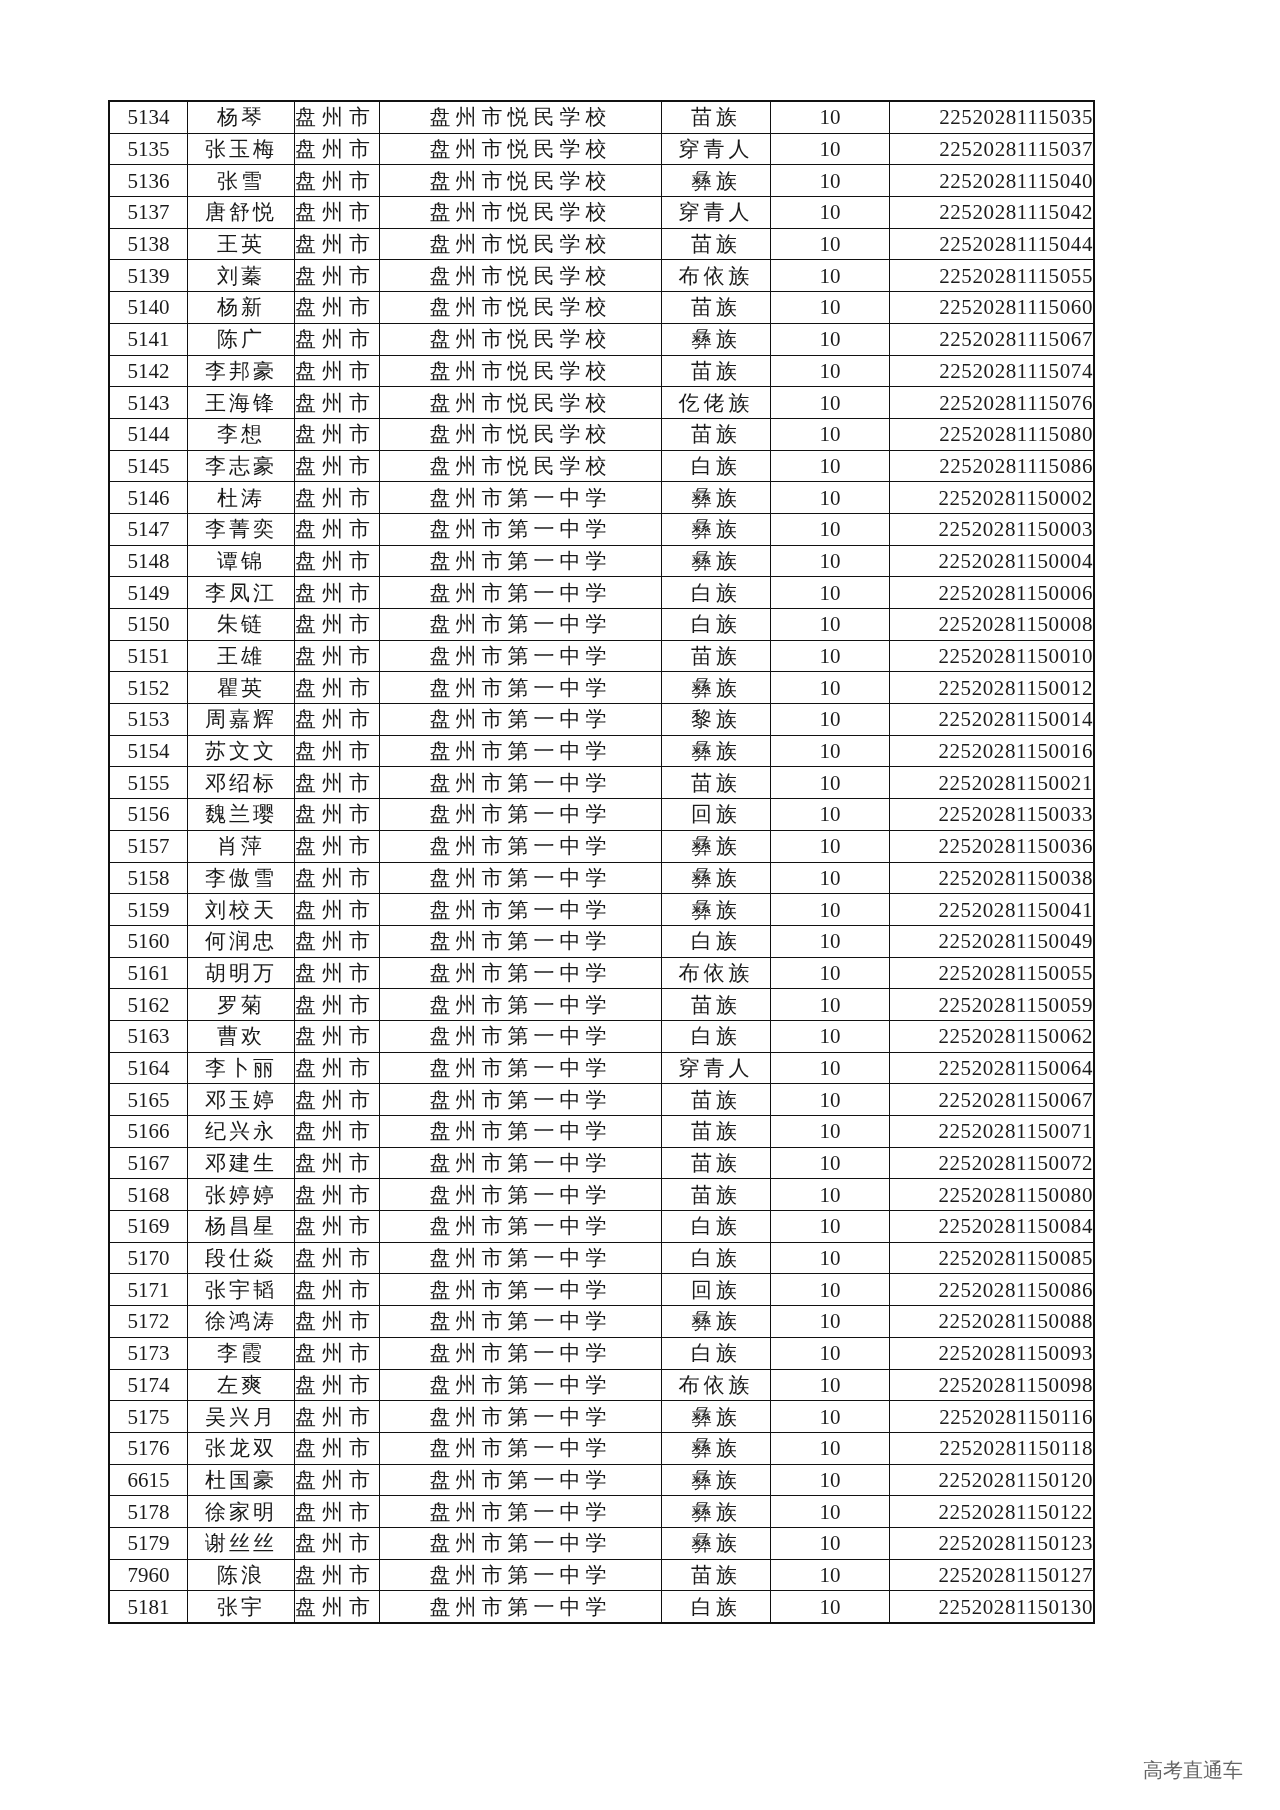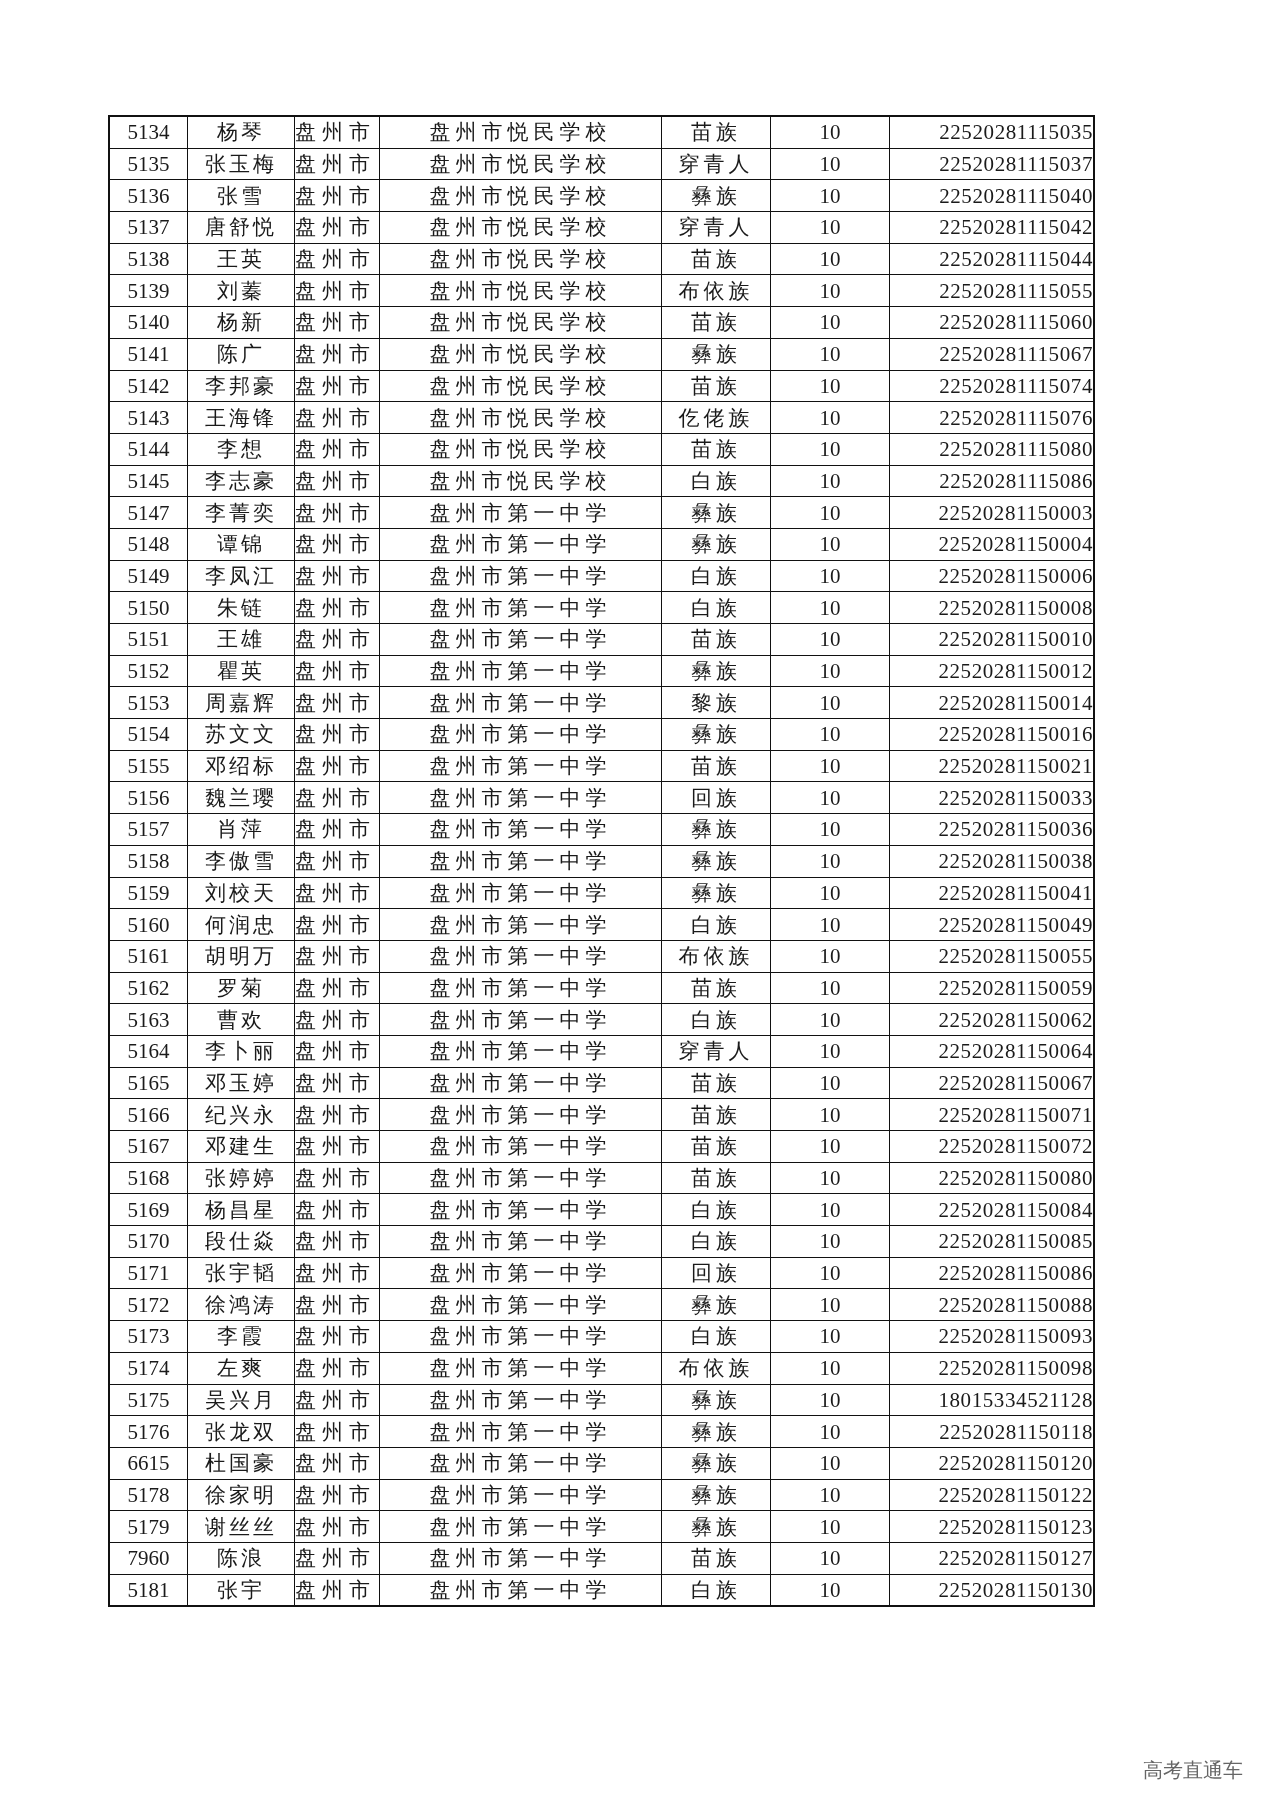--- a/index.html
+++ b/index.html
@@ -1,19 +1,19 @@
 <!DOCTYPE html>
 <html><head>
 <meta charset="utf-8">
 <style>
   html, body { margin: 0; padding: 0; background: #ffffff; }
   body { width: 1280px; height: 1810px; position: relative; overflow: hidden; }
   .page { position: absolute; left: 0; top: 0; width: 1280px; height: 1810px; background: #fff; }
   table.roster {
-    position: absolute; left: 108px; top: 115px;
+    position: absolute; left: 108px; top: 100px;
     border-collapse: collapse;
     border: 2px solid #111;
     font-family: "Liberation Serif", "DejaVu Serif", serif;
     color: #1a1a1a;
   }
   table.roster td {
     border: 1.5px solid #111;
     height: 30.7px;
     padding: 0;
     font-size: 21px;
@@ -143,20 +143,29 @@
         <tr class="" style="">
         <td class="c-no">5145</td>
         <td class="c-name">李志豪</td>
         <td class="c-county">盘州市</td>
         <td class="c-school">盘州市悦民学校</td>
         <td class="c-eth">白族</td>
         <td class="c-score">10</td>
         <td class="c-id">22520281115086</td>
       </tr>
         <tr class="" style="">
+        <td class="c-no">5146</td>
+        <td class="c-name">杜涛</td>
+        <td class="c-county">盘州市</td>
+        <td class="c-school">盘州市第一中学</td>
+        <td class="c-eth">彝族</td>
+        <td class="c-score">10</td>
+        <td class="c-id">22520281150002</td>
+      </tr>
+        <tr class="" style="">
         <td class="c-no">5147</td>
         <td class="c-name">李菁奕</td>
         <td class="c-county">盘州市</td>
         <td class="c-school">盘州市第一中学</td>
         <td class="c-eth">彝族</td>
         <td class="c-score">10</td>
         <td class="c-id">22520281150003</td>
       </tr>
         <tr class="" style="">
         <td class="c-no">5148</td>
@@ -401,21 +410,21 @@
         <td class="c-score">10</td>
         <td class="c-id">22520281150098</td>
       </tr>
         <tr class="" style="">
         <td class="c-no">5175</td>
         <td class="c-name">吴兴月</td>
         <td class="c-county">盘州市</td>
         <td class="c-school">盘州市第一中学</td>
         <td class="c-eth">彝族</td>
         <td class="c-score">10</td>
-        <td class="c-id">18015334521128</td>
+        <td class="c-id">22520281150116</td>
       </tr>
         <tr class="" style="">
         <td class="c-no">5176</td>
         <td class="c-name">张龙双</td>
         <td class="c-county">盘州市</td>
         <td class="c-school">盘州市第一中学</td>
         <td class="c-eth">彝族</td>
         <td class="c-score">10</td>
         <td class="c-id">22520281150118</td>
       </tr>

